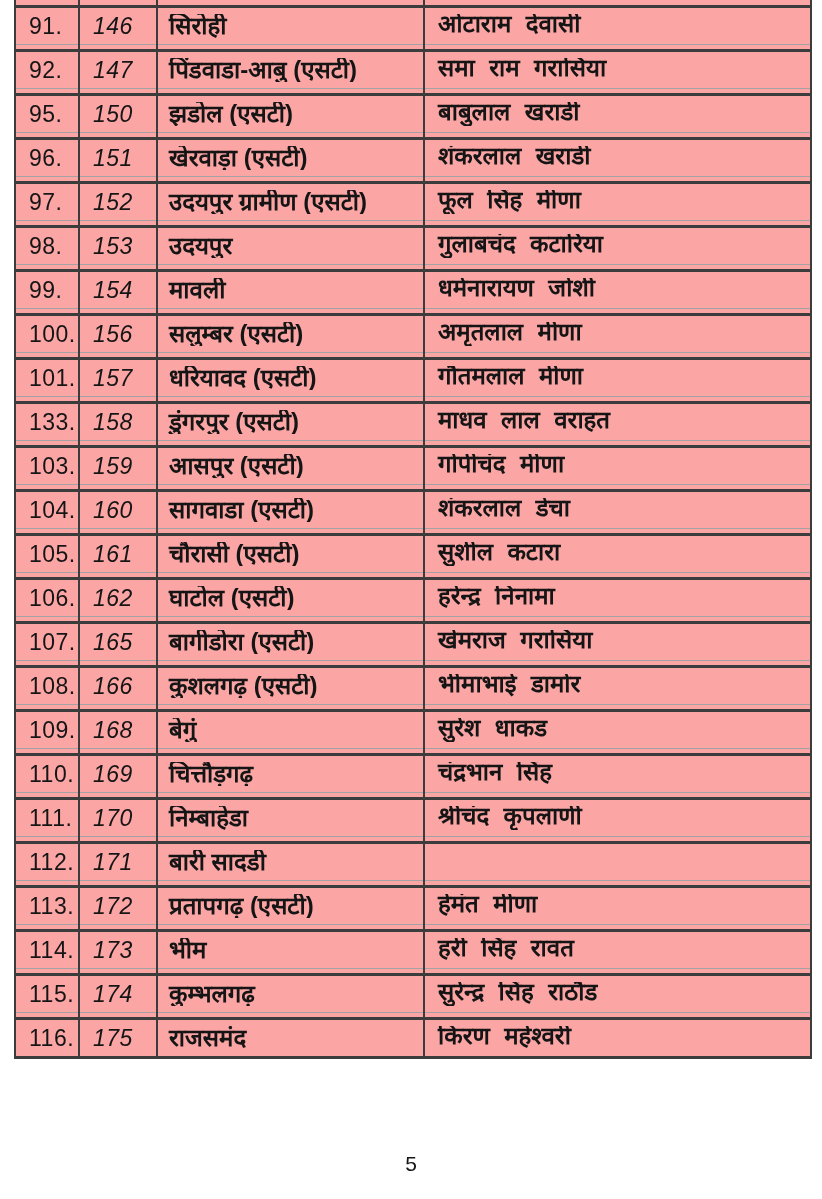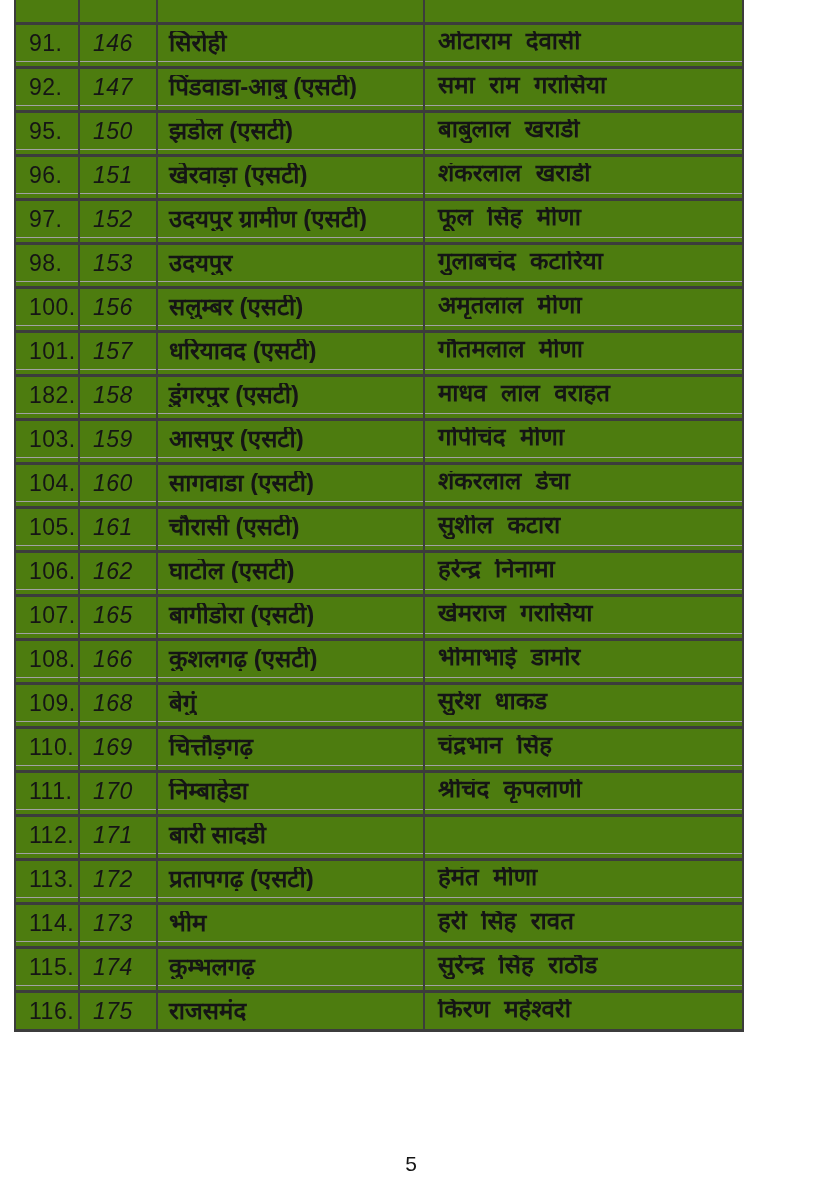--- a/index.html
+++ b/index.html
@@ -11,26 +11,26 @@
     width: 822px;
     height: 1199px;
     position: relative;
     font-family: "Liberation Sans", "DejaVu Sans", sans-serif;
     color: #151515;
     overflow: hidden;
   }
   .table-wrap {
     position: relative;
     margin-left: 14px;
-    width: 730px;
+    width: 798px;
     box-sizing: border-box;
     border-left: 2px solid #3c3c3c;
     border-right: 2px solid #3c3c3c;
-    padding-top: 22px;
-    background: #4d7c0f;
+    padding-top: 5px;
+    background: #fca5a5;
   }
   
   .vline {
     position: absolute;
     top: 0;
     bottom: 0;
     width: 2px;
     background: #3c3c3c;
     z-index: 2;
   }
@@ -131,37 +131,43 @@
     <div class="cell candidate">फूल सिंह  मीणा</div>
   </div>
 
   <div class="t-row">
     <div class="cell serial">98.</div>
     <div class="cell code">153</div>
     <div class="cell name">उदयपुर</div>
     <div class="cell candidate">गुलाबचंद कटारिया</div>
   </div>
 
+  <div class="t-row">
+    <div class="cell serial">99.</div>
+    <div class="cell code">154</div>
+    <div class="cell name">मावली</div>
+    <div class="cell candidate">धर्मनारायण जोशी</div>
+  </div>
 
   <div class="t-row">
     <div class="cell serial">100.</div>
     <div class="cell code">156</div>
     <div class="cell name">सलुम्बर  (एसटी)</div>
     <div class="cell candidate">अमृतलाल मीणा</div>
   </div>
 
   <div class="t-row">
     <div class="cell serial">101.</div>
     <div class="cell code">157</div>
     <div class="cell name">धरियावद  (एसटी)</div>
     <div class="cell candidate">गौतमलाल मीणा</div>
   </div>
 
   <div class="t-row">
-    <div class="cell serial">182.</div>
+    <div class="cell serial">133.</div>
     <div class="cell code">158</div>
     <div class="cell name">डुंगरपुर  (एसटी)</div>
     <div class="cell candidate">माधव लाल वराहत</div>
   </div>
 
   <div class="t-row">
     <div class="cell serial">103.</div>
     <div class="cell code">159</div>
     <div class="cell name">आसपुर  (एसटी)</div>
     <div class="cell candidate">गोपीचंद मीणा</div>

